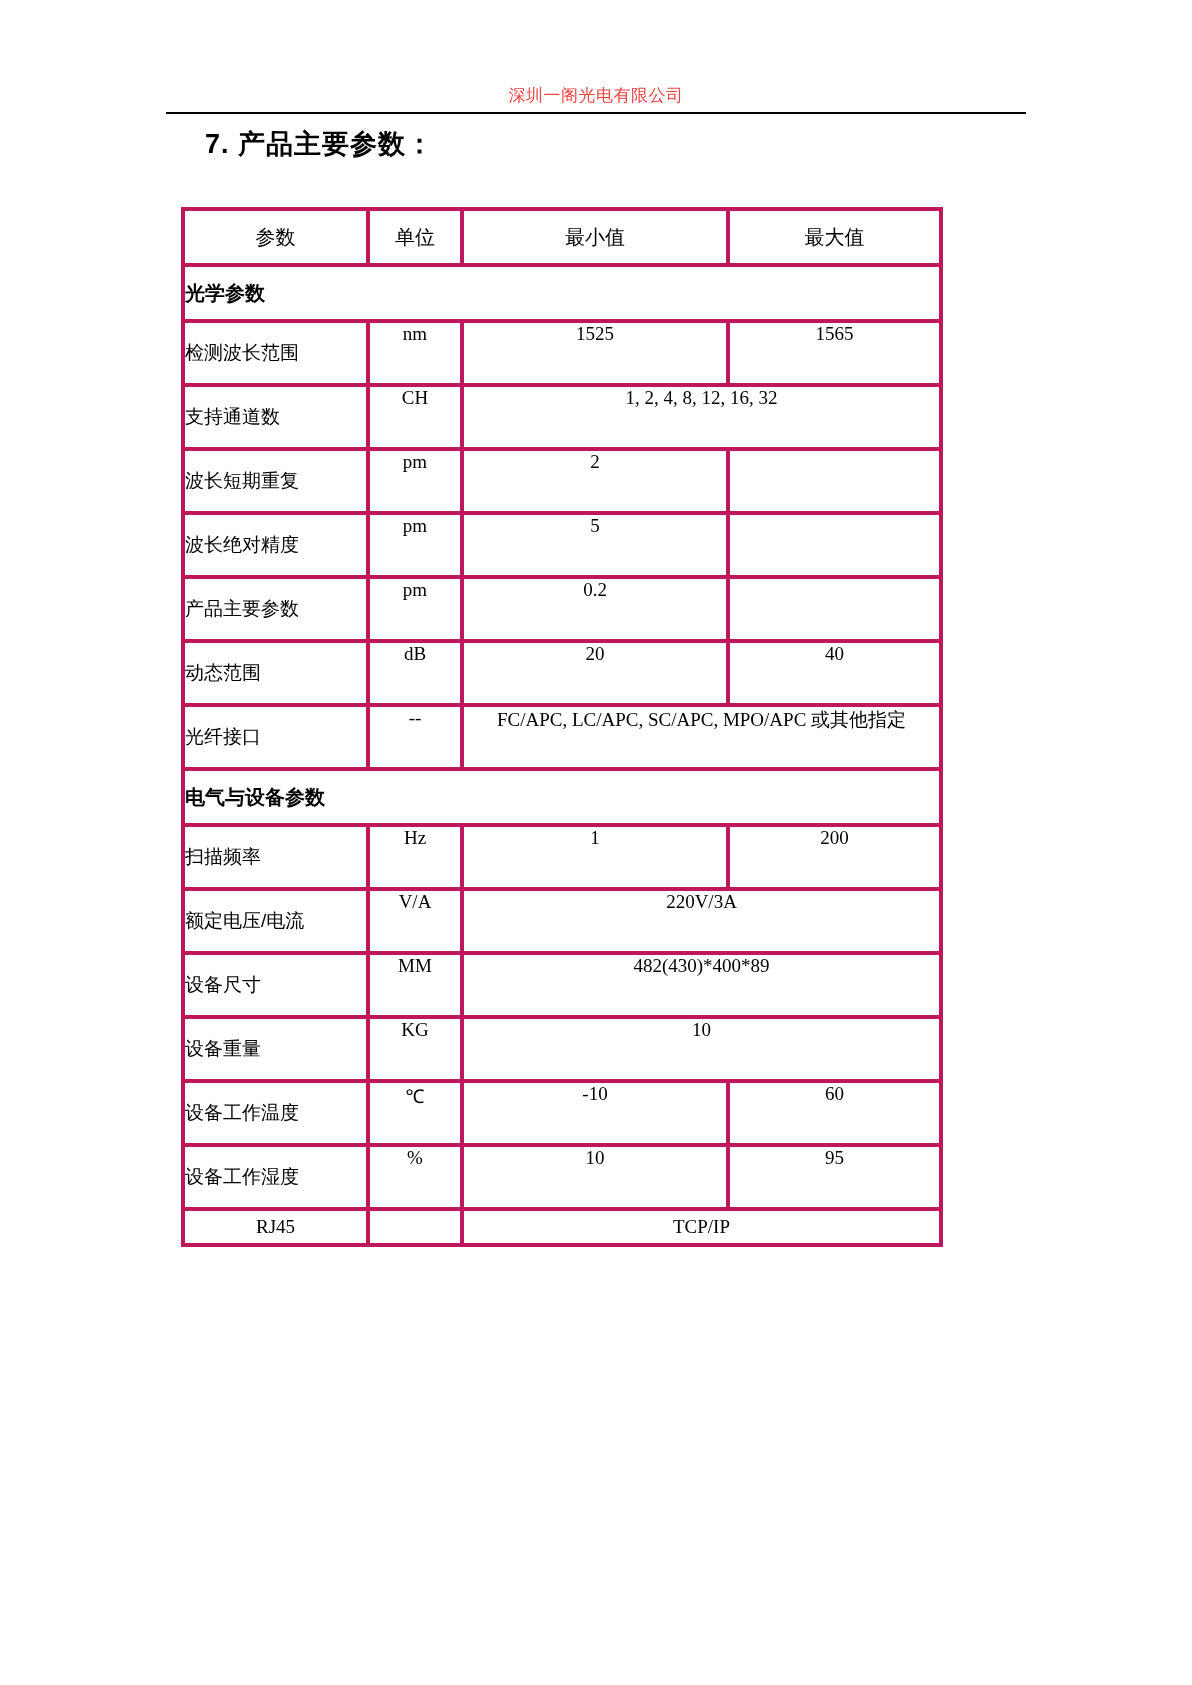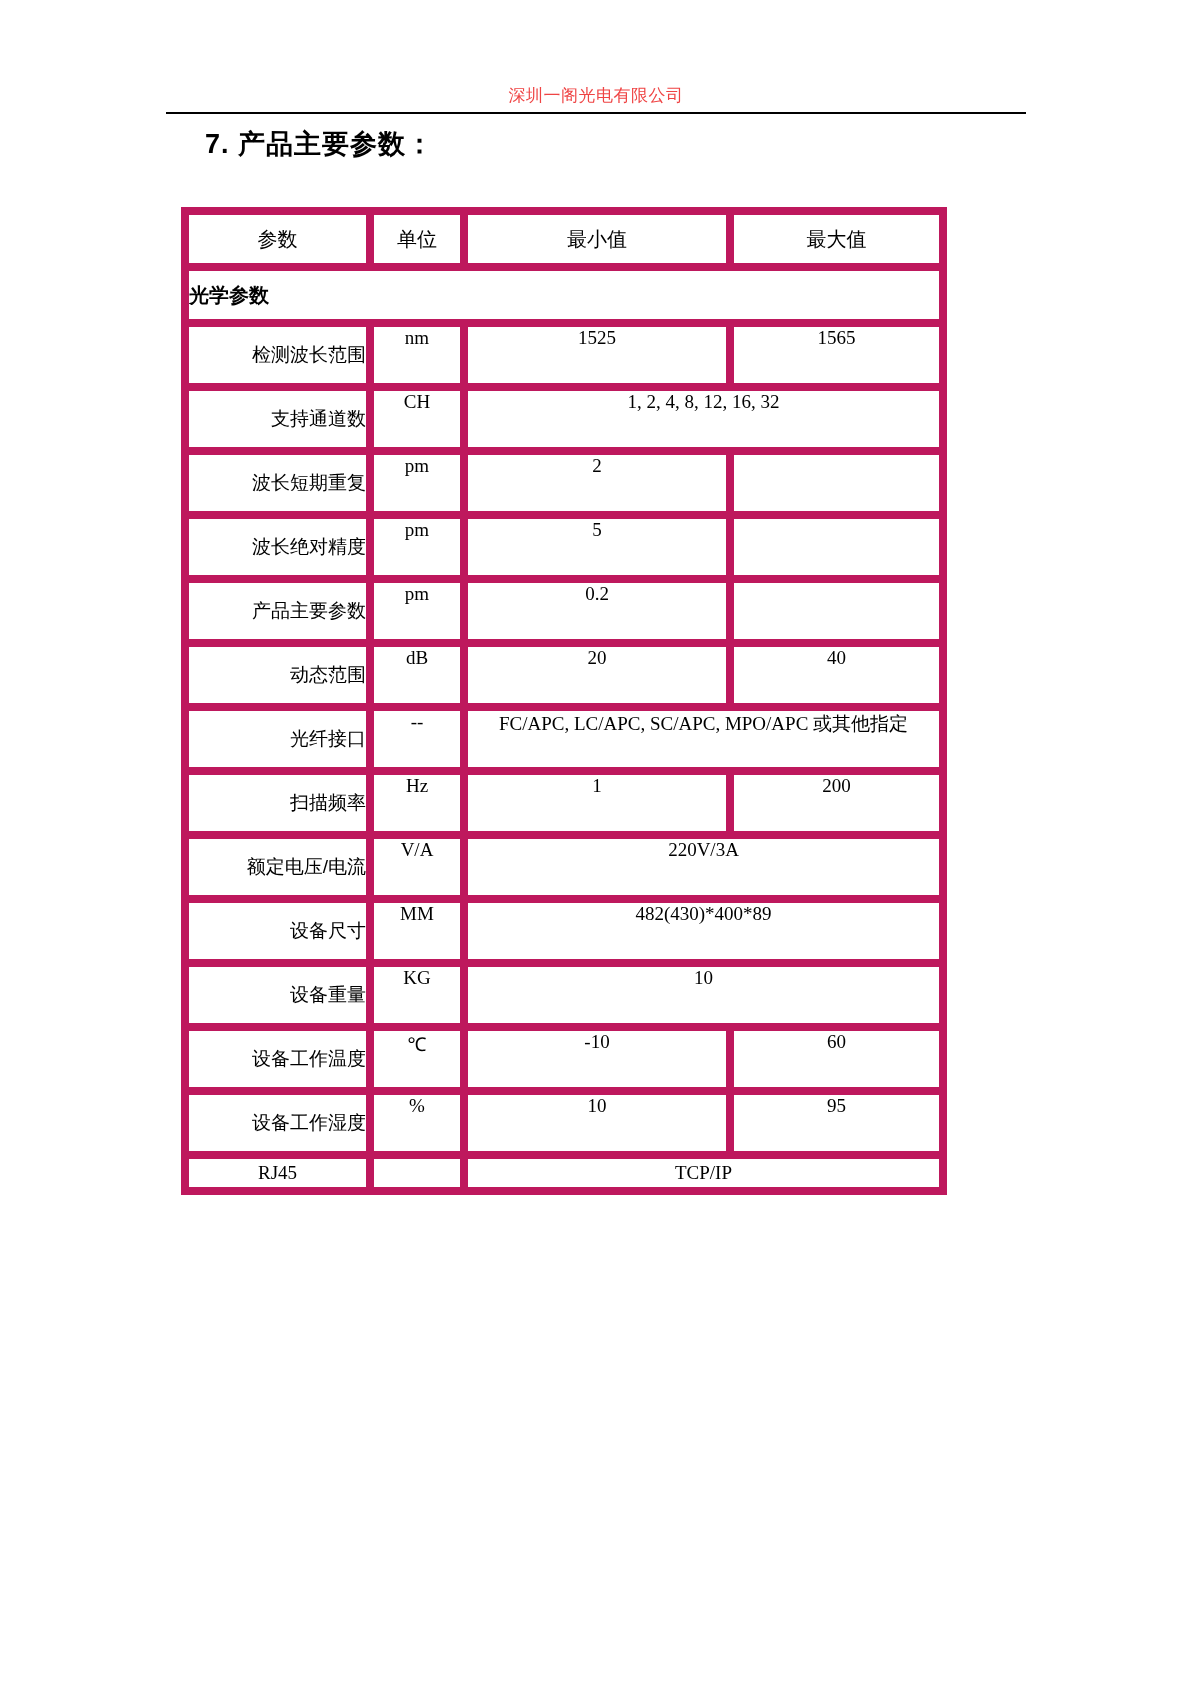--- a/index.html
+++ b/index.html
@@ -46,21 +46,21 @@
   }
   table.params {
     position: absolute;
     top: 207px;
     left: 181px;
     width: 758px;
     border-collapse: collapse;
     table-layout: fixed;
   }
   table.params td {
-    border: 8px solid #be185d;
+    border: 4px solid #be185d;
     padding: 0;
     overflow: hidden;
   }
   tr.row-head  { height: 56px; }
   tr.row-sect  { height: 56px; }
   tr.row-data  { height: 64px; }
   tr.row-last  { height: 36px; }
 
   td.hcell {
     text-align: center;
@@ -69,21 +69,21 @@
     font-weight: 500;
   }
   td.sect {
     text-align: left;
     vertical-align: middle;
     font-size: 20px;
     font-weight: bold;
     padding-left: 7px;
   }
   td.param {
-    text-align: right;
+    text-align: left;
     vertical-align: middle;
     font-size: 19px;
     padding-top: 10px;
   }
   td.unit, td.minv, td.maxv, td.spanv {
     text-align: center;
     vertical-align: top;
     padding-top: 9px;
     font-family: "Liberation Serif", serif;
     font-size: 19px;
@@ -181,20 +181,23 @@
       <td class="minv">20</td>
       <td class="maxv">40</td>
     </tr>
 
     <tr class="row-data">
       <td class="param">光纤接口</td>
       <td class="unit">--</td>
       <td class="spanv" colspan="2">FC/APC, LC/APC, SC/APC, MPO/APC 或其他指定</td>
     </tr>
 
+    <tr class="row-sect">
+      <td class="sect" colspan="4">电气与设备参数</td>
+    </tr>
 
     <tr class="row-data">
       <td class="param">扫描频率</td>
       <td class="unit">Hz</td>
       <td class="minv">1</td>
       <td class="maxv">200</td>
     </tr>
 
     <tr class="row-data">
       <td class="param">额定电压/电流</td>

